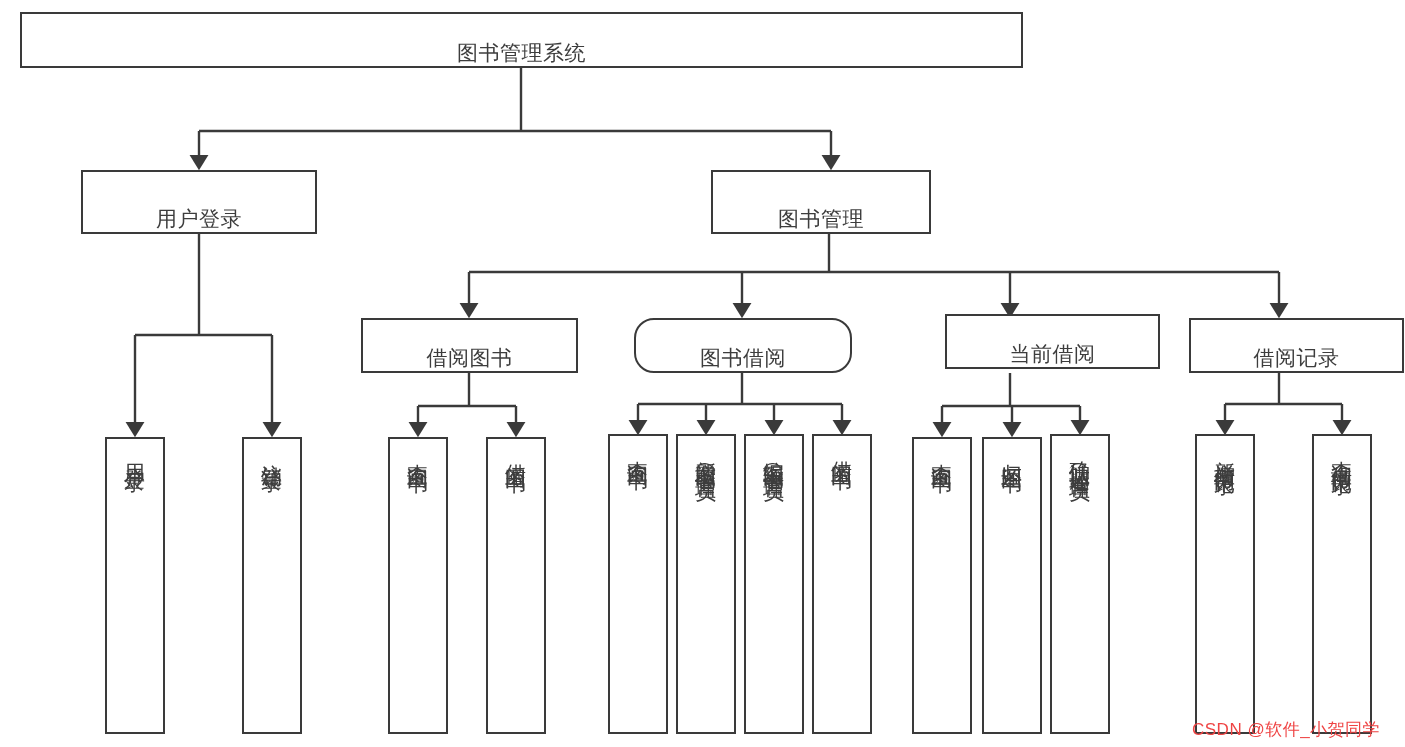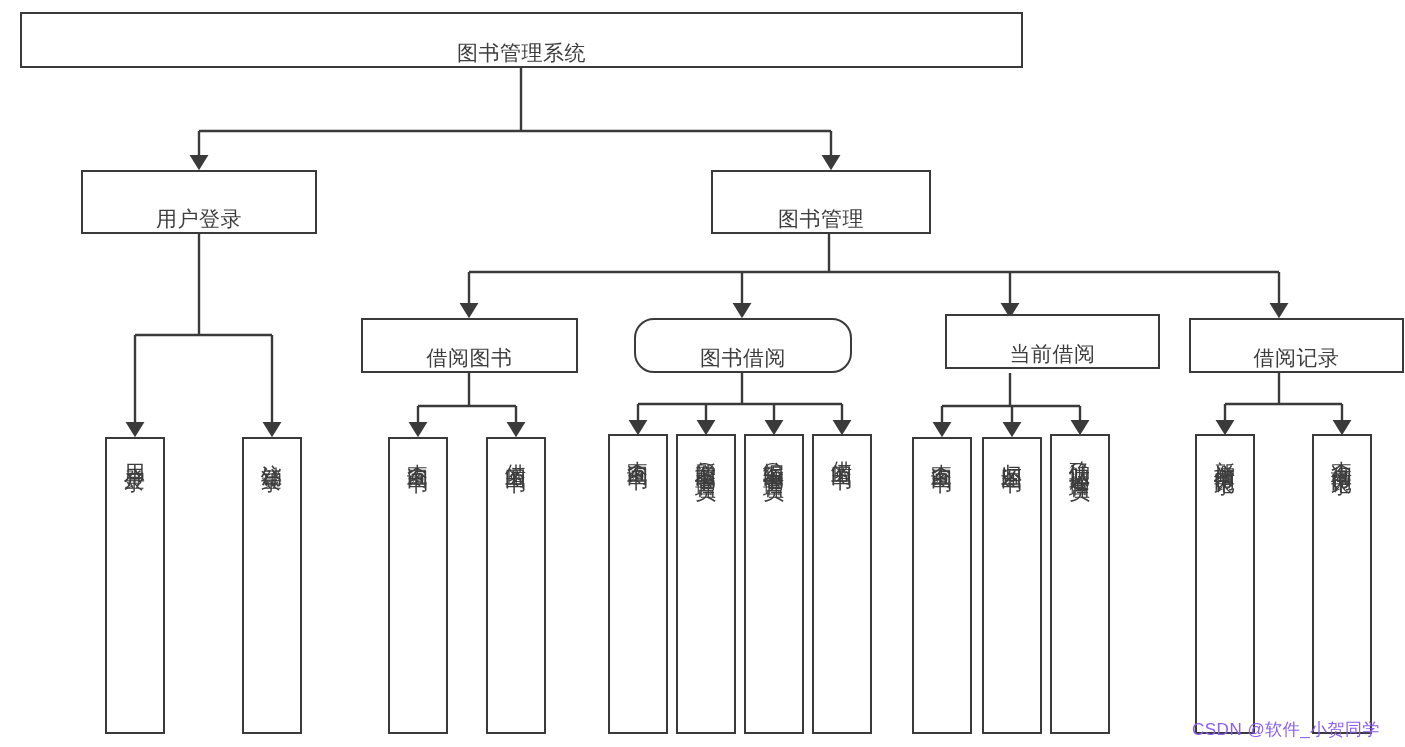--- a/index.html
+++ b/index.html
@@ -57,21 +57,21 @@
     writing-mode: vertical-rl;
     text-orientation: upright;
     font-size: 21px;
     line-height: 1;
     letter-spacing: 3px;
     white-space: nowrap;
   }
   .watermark {
     position: absolute;
     font-size: 17px;
-    color: #8b5cf6;
+    color: #ef4444;
     white-space: nowrap;
     letter-spacing: 0.5px;
   }
 </style>
 </head>
 <body>
 
 <div id="canvas">
 
   <svg class="wires" viewBox="0 0 1405 747" xmlns="http://www.w3.org/2000/svg">

